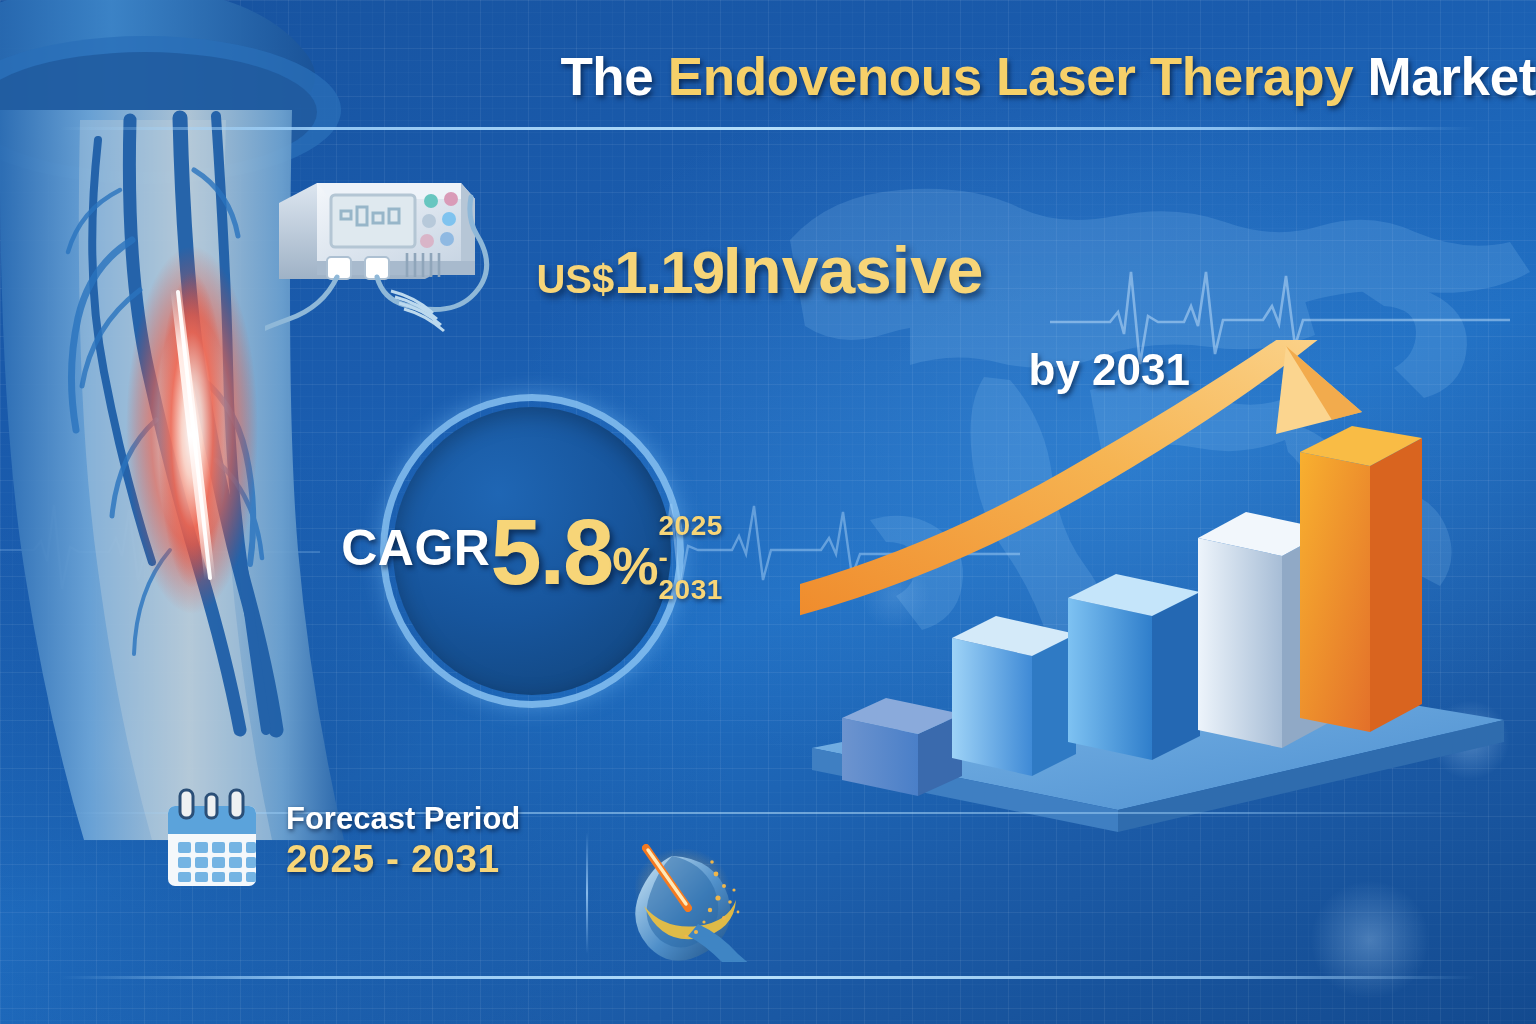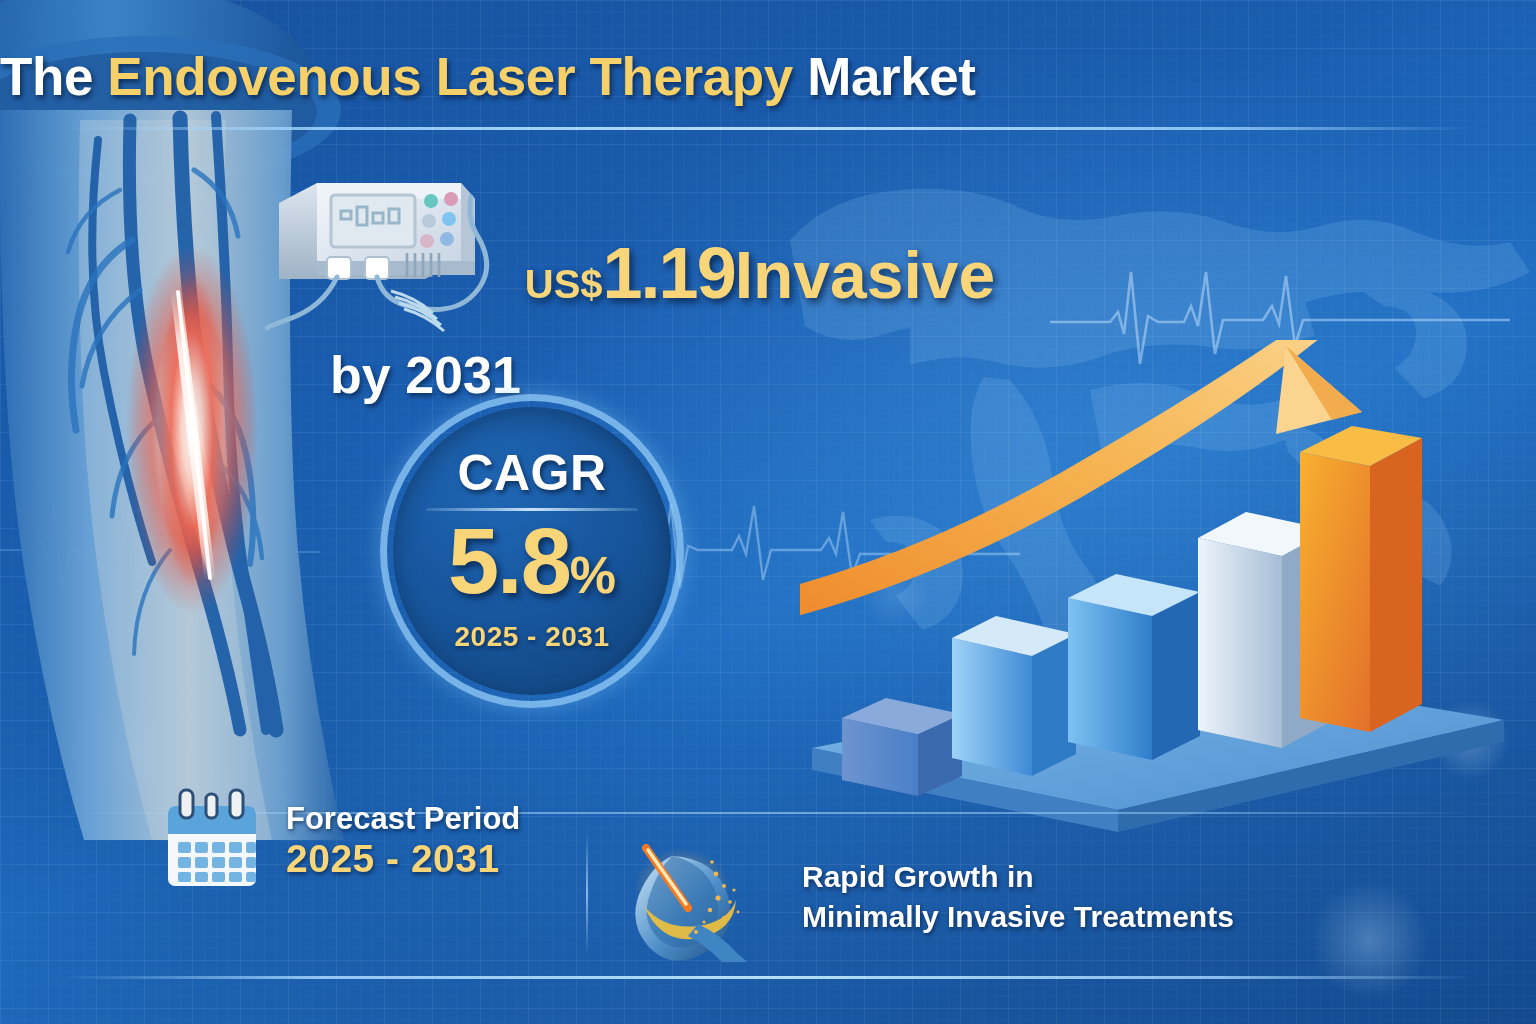--- a/index.html
+++ b/index.html
@@ -43,57 +43,57 @@
   .rule{ position:absolute; height:3px; pointer-events:none;
     background:linear-gradient(to right, rgba(140,200,255,0) 0%, rgba(165,215,255,.85) 18%, rgba(190,230,255,.95) 50%, rgba(165,215,255,.80) 82%, rgba(140,200,255,0) 100%);}
   .rule-top{ left:60px; top:127px; width:1416px; }
   .rule-mid{ left:60px; top:812px; width:1416px; height:2px; opacity:.55;}
   .rule-bot{ left:60px; top:976px; width:1416px; height:3px; }
   .vrule{ position:absolute; left:586px; top:832px; width:2px; height:122px;
     background:linear-gradient(to bottom, rgba(150,205,255,0), rgba(170,215,255,.75), rgba(150,205,255,0)); }
 
   
   .title{
-    position:absolute; left:0; top:46px; width:1536px; text-align:left;
+    position:absolute; left:0; top:46px; width:1536px; text-align:right;
     font-size:53px; font-weight:bold; letter-spacing:-.4px; white-space:nowrap;
     color:#ffffff; text-shadow:2px 3px 5px rgba(0,20,50,.65);
   }
   .title .gold{ color:#f6d069; }
 
   .sub-expected{
     position:absolute; left:330px; top:160px; width:860px; text-align:center;
     font-size:43px; font-weight:bold; color:#ffffff;
     text-shadow:2px 3px 5px rgba(0,20,50,.6);
   }
   .bigvalue{
     position:absolute; left:330px; top:232px; width:860px; text-align:center;
     white-space:nowrap; color:#f7d578; font-weight:bold;
     text-shadow:3px 4px 7px rgba(0,20,50,.68);
   }
   .bigvalue .us{ font-size:40px; }
-  .bigvalue .num{ font-size:72px; letter-spacing:-2px; }
+  .bigvalue .num{ font-size:60px; letter-spacing:-2px; }
   .bigvalue .bn{ font-size:66px; }
   .sub-year{
-    position:absolute; left:330px; top:345px; width:860px; text-align:left;
-    font-size:52px; font-weight:bold; color:#ffffff;
+    position:absolute; left:330px; top:345px; width:860px; text-align:right;
+    font-size:44px; font-weight:bold; color:#ffffff;
     text-shadow:2px 3px 5px rgba(0,20,50,.6);
   }
 
   
   .cagr-wrap{ position:absolute; left:380px; top:394px; width:304px; height:314px; }
   .cagr-ring{
     position:absolute; inset:0; border-radius:50%;
     border:7px solid rgba(150,205,250,.75);
     box-shadow:0 0 22px rgba(120,190,250,.45);
   }
   .cagr-disc{
     position:absolute; left:13px; top:13px; right:13px; bottom:13px; border-radius:50%;
     background:radial-gradient(circle at 38% 30%, #1f66b4 0%, #17559c 48%, #104176 100%);
     box-shadow:inset 0 6px 22px rgba(0,0,0,.25);
-    display:flex; flex-direction:column; align-items:center; justify-content:center;
+    display:flex; flex-direction:row; align-items:center; justify-content:center;
   }
   .cagr-label{ font-size:50px; font-weight:bold; color:#ffffff; letter-spacing:.5px;
     text-shadow:2px 3px 5px rgba(0,15,40,.6); margin-top:-6px;}
   .cagr-sep{ width:212px; height:3px; margin:6px 0 2px;
     background:linear-gradient(to right, rgba(175,220,255,.15), rgba(210,235,255,.95), rgba(175,220,255,.15)); }
   .cagr-value{ color:#f7d578; font-weight:bold; white-space:nowrap; line-height:1;
     text-shadow:3px 4px 6px rgba(0,15,40,.6); margin:2px 0 0; }
   .cagr-value .big{ font-size:92px; letter-spacing:-2px; }
   .cagr-value .pct{ font-size:52px; }
   .cagr-range{ font-size:28px; font-weight:bold; color:#f7d578; margin-top:14px;
@@ -412,19 +412,15 @@
           <circle cx="90" cy="78" r="2.2"></circle>
           <circle cx="104" cy="86" r="2"></circle>
         <circle cx="84" cy="90" r="1.6"></circle>
           <circle cx="114" cy="58" r="1.6"></circle>
           <circle cx="92" cy="30" r="1.8"></circle>
         <circle cx="76" cy="100" r="2"></circle>
           <circle cx="66" cy="104" r="1.6"></circle>
           <circle cx="118" cy="80" r="1.4"></circle>
       </g>
     </svg>
-    <div class="foot-text-2">
-      <div>Rapid Growth in</div>
-      <div>Minimally Invasive Treatments</div>
-    </div>
   </div>
 
 </div>
 
 </body></html>

